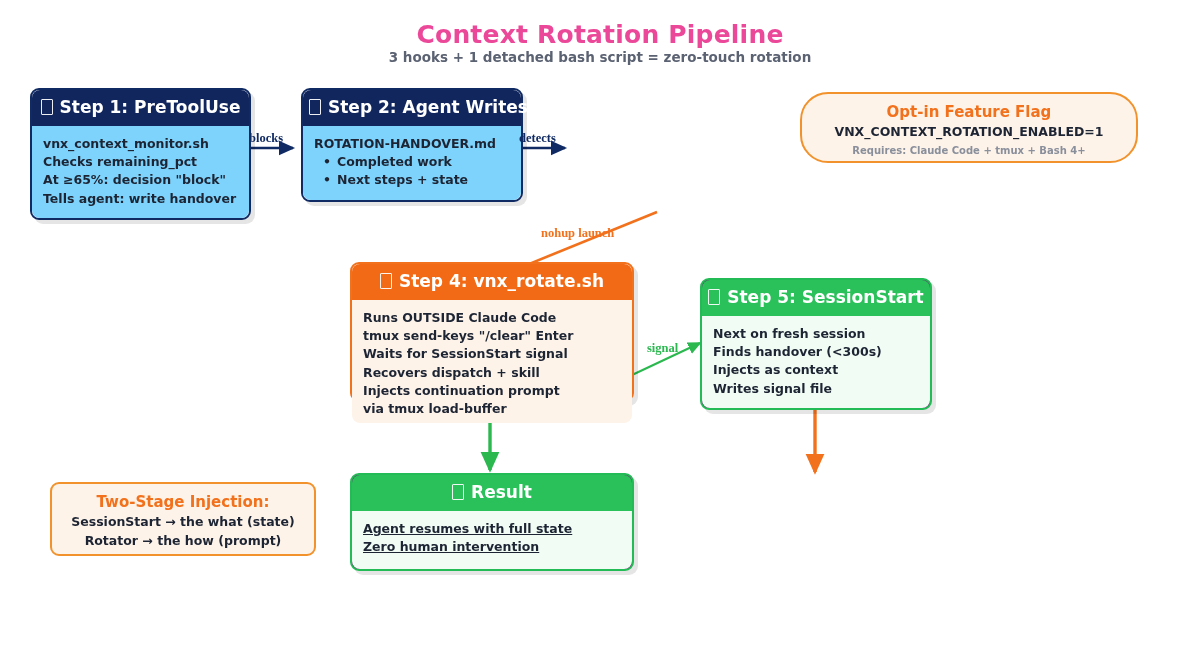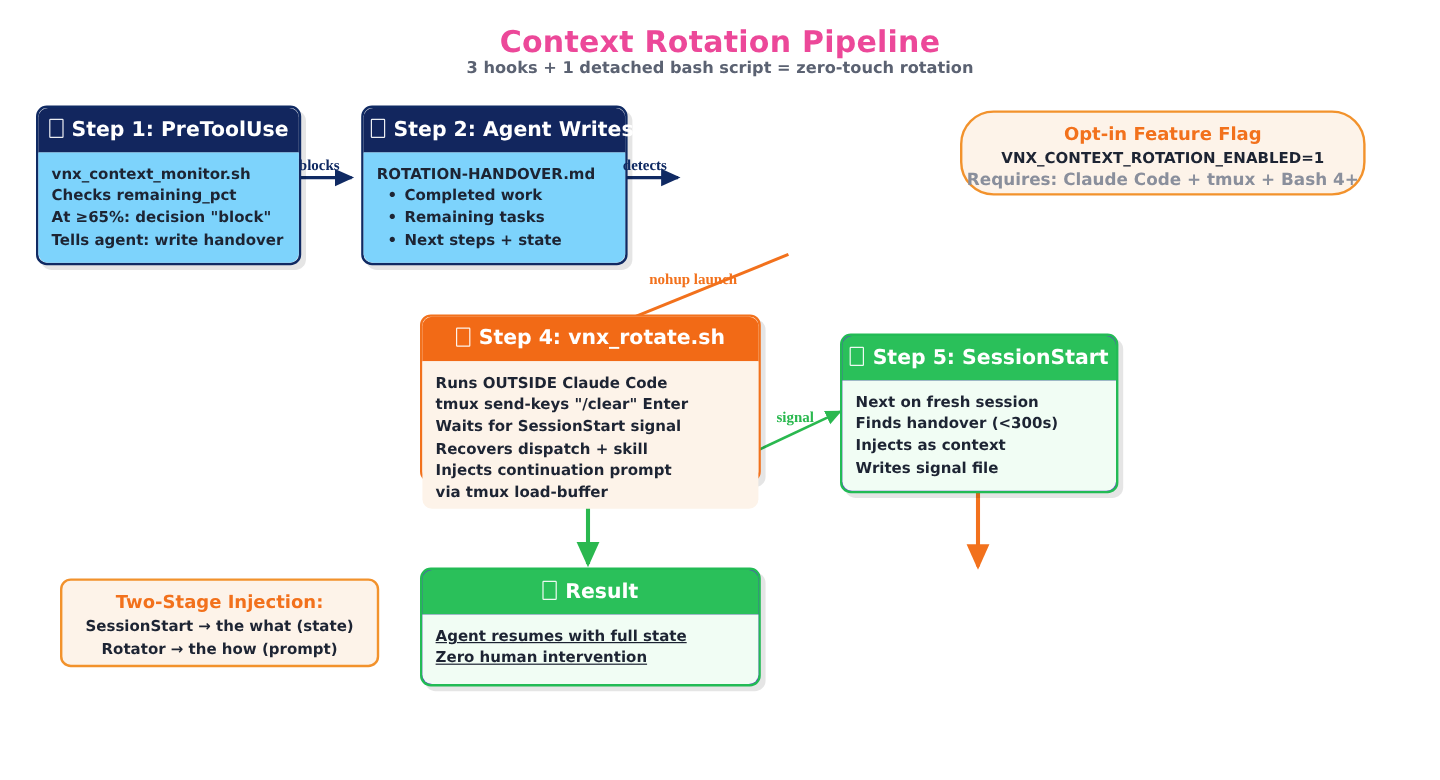--- a/index.html
+++ b/index.html
@@ -51,32 +51,32 @@
 
   
   .navy{border:2px solid #102a63;background:#f0f1f3;}
   .navy .hdr{background:#12265e;}
   .navy .body{background:#7dd3fc;}
   
   .orange{border:2px solid #f2711c;background:#fdf3e9;}
   .orange .hdr{background:#f26a16;}
   .orange .body{background:#fdf3e9;}
   
-  .green{border:2px solid #22bb55;background:#6d28d9;}
+  .green{border:2px solid #22bb55;background:#701a75;}
   .green .hdr{background:#2ac05a;}
   .green .body{background:#f1fdf4;}
 
   
   .note{
     position:absolute;border:2px solid #f2922c;background:#fdf3e9;
     border-radius:9px;text-align:center;padding-top:8px;
   }
   .note .nt-title{font-size:15px;font-weight:bold;color:#f2711c;line-height:20px;}
   .note .nt-line{font-size:12.5px;font-weight:bold;color:#1d2433;line-height:19px;white-space:nowrap;}
-  .note .nt-sub{font-size:14px;font-weight:bold;color:#8a8f9c;line-height:19px;white-space:nowrap;}
+  .note .nt-sub{font-size:10px;font-weight:bold;color:#8a8f9c;line-height:19px;white-space:nowrap;}
 
   
   .elabel{
     position:absolute;font-size:12.5px;font-weight:bold;
     white-space:nowrap;line-height:14px;font-family:Liberation Serif, serif;
   }
   .elabel.navytxt{color:#102a63;}
   .elabel.orangetxt{color:#f2711c;}
   .elabel.greentxt{color:#2ab84f;}
 
@@ -128,21 +128,20 @@
     </div>
   </div>
 
   <div class="node navy" style="left:301px;top:88px;width:218px;">
     <div class="hdr">
       <span class="tofu"></span><span>Step 2: Agent Writes</span>
     </div>
     <div class="body">
       <div class="ln">ROTATION-HANDOVER.md</div>
       <div class="bul">Completed work</div>
-      <div class="bul">Remaining tasks</div>
       <div class="bul">Next steps + state</div>
     </div>
   </div>
 
 
   <div class="node orange" style="left:350px;top:262px;width:280px;height:136px;">
     <div class="hdr">
       <span class="tofu"></span><span>Step 4: vnx_rotate.sh</span>
     </div>
     <div class="body" style="height:104px;">

